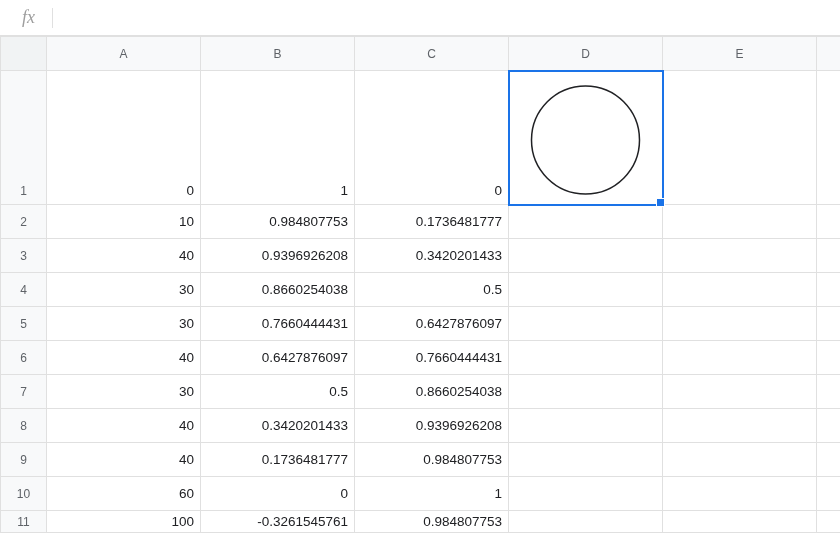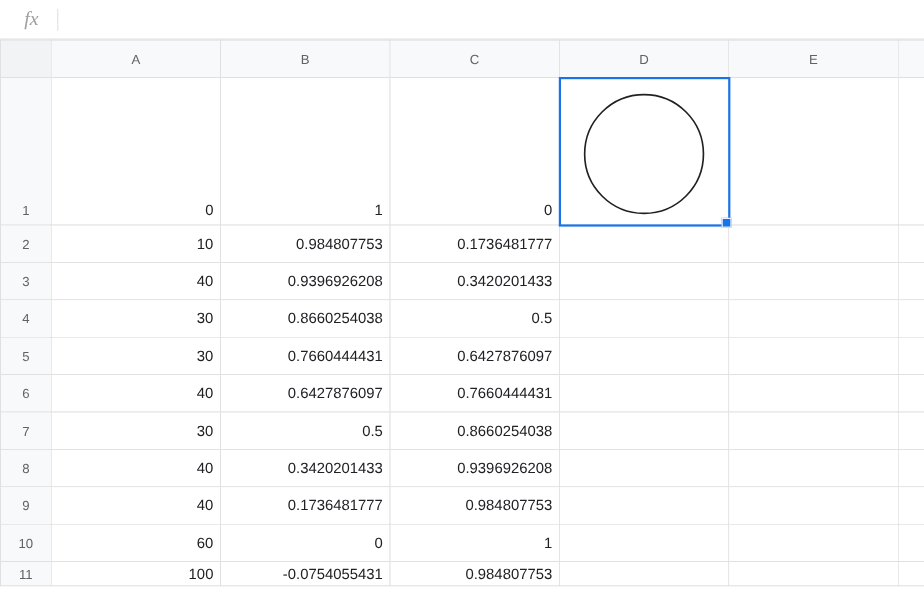--- a/index.html
+++ b/index.html
@@ -232,20 +232,20 @@
       <td>60</td>
       <td>0</td>
       <td>1</td>
       <td></td>
       <td></td>
       <td></td>
     </tr>
     <tr class="partial">
       <th class="rowhdr">11</th>
       <td class="truncate">100</td>
-      <td class="truncate">-0.0754055431</td>
+      <td class="truncate">-0.3261545761</td>
       <td class="truncate">0.984807753</td>
       <td></td>
       <td></td>
       <td></td>
     </tr>
   </tbody>
 </table>
 
 </body></html>

